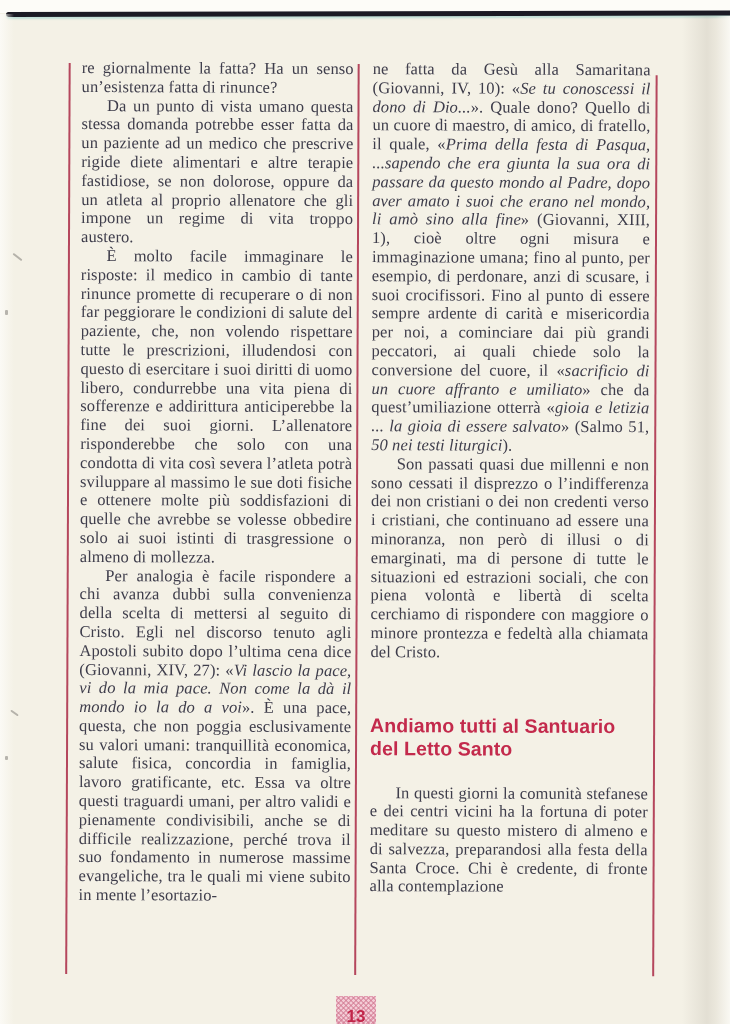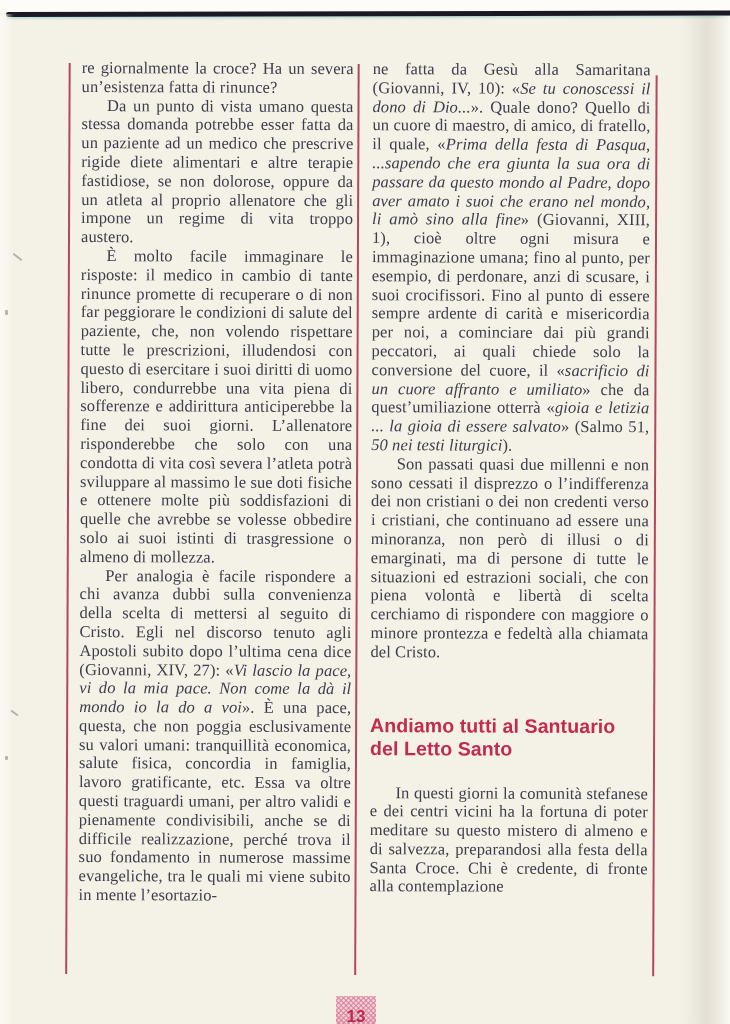--- a/index.html
+++ b/index.html
@@ -72,21 +72,21 @@
 <div class="staple s2"></div>
 <div class="staple s3"></div>
 <div class="staple s4"></div>
 
 <div class="content">
   <div class="rule r-left"></div>
   <div class="rule r-mid"></div>
   <div class="rule r-right"></div>
 
   <div class="col col-left">
-    <p class="para">re giornalmente la croce? Ha un severa un’esistenza fatta di rinunce?</p>
+    <p class="para">re giornalmente la fatta? Ha un senso un’esistenza fatta di rinunce?</p>
     <p class="para indent">Da un punto di vista umano questa stessa domanda potrebbe esser fatta da un paziente ad un medico che prescrive rigide diete alimentari e altre terapie fastidiose, se non dolorose, oppure da un atleta al proprio allenatore che gli impone un regime di vita troppo austero.</p>
     <p class="para indent">È molto facile immaginare le risposte: il medico in cambio di tante rinunce promette di recuperare o di non far peggiorare le condizioni di salute del paziente, che, non volendo rispettare tutte le prescrizioni, illudendosi con questo di esercitare i suoi diritti di uomo libero, condurrebbe una vita piena di sofferenze e addirittura anticiperebbe la fine dei suoi giorni. L’allenatore risponderebbe che solo con una condotta di vita così severa l’atleta potrà sviluppare al massimo le sue doti fisiche e ottenere molte più soddisfazioni di quelle che avrebbe se volesse obbedire solo ai suoi istinti di trasgressione o almeno di mollezza.</p>
     <p class="para indent"><span>Per analogia è facile rispondere a chi avanza dubbi sulla convenienza della scelta di mettersi al seguito di Cristo. Egli nel discorso tenuto agli Apostoli subito dopo l’ultima cena dice (Giovanni, XIV, 27): «</span><span class="it">Vi lascio la pace, vi do la mia pace. Non come la dà il mondo io la do a voi</span><span>». È una pace, questa, che non poggia esclusivamente su valori umani: tranquillità economica, salute fisica, concordia in famiglia, lavoro gratificante, etc. Essa va oltre questi traguardi umani, per altro validi e pienamente condivisibili, anche se di difficile realizzazione, perché trova il suo fondamento in numerose massime evangeliche, tra le quali mi viene subito in mente l’esortazio-</span></p>
   </div>
 
   <div class="col col-right">
     <p class="para"><span>ne fatta da Gesù alla Samaritana (Giovanni, IV, 10): «</span><span class="it">Se tu conoscessi il dono di Dio...</span><span>». Quale dono? Quello di un cuore di maestro, di amico, di fratello, il quale, «</span><span class="it">Prima della festa di Pasqua, ...sapendo che era giunta la sua ora di passare da questo mondo al Padre, dopo aver amato i suoi che erano nel mondo, li amò sino alla fine</span><span>» (Giovanni, XIII, 1), cioè oltre ogni misura e immaginazione umana; fino al punto, per esempio, di perdonare, anzi di scusare, i suoi crocifissori. Fino al punto di essere sempre ardente di carità e misericordia per noi, a cominciare dai più grandi peccatori, ai quali chiede solo la conversione del cuore, il «</span><span class="it">sacrificio di un cuore affranto e umiliato</span><span>» che da quest’umiliazione otterrà «</span><span class="it">gioia e letizia ... la gioia di essere salvato</span><span>» (Salmo 51, </span><span class="it">50 nei testi liturgici</span><span>).</span></p>
     <p class="para indent">Son passati quasi due millenni e non sono cessati il disprezzo o l’indifferenza dei non cristiani o dei non credenti verso i cristiani, che continuano ad essere una minoranza, non però di illusi o di emarginati, ma di persone di tutte le situazioni ed estrazioni sociali, che con piena volontà e libertà di scelta cerchiamo di rispondere con maggiore o minore prontezza e fedeltà alla chiamata del Cristo.</p>
     <h2 class="sec-heading">
         <span>Andiamo tutti al Santuario</span>

